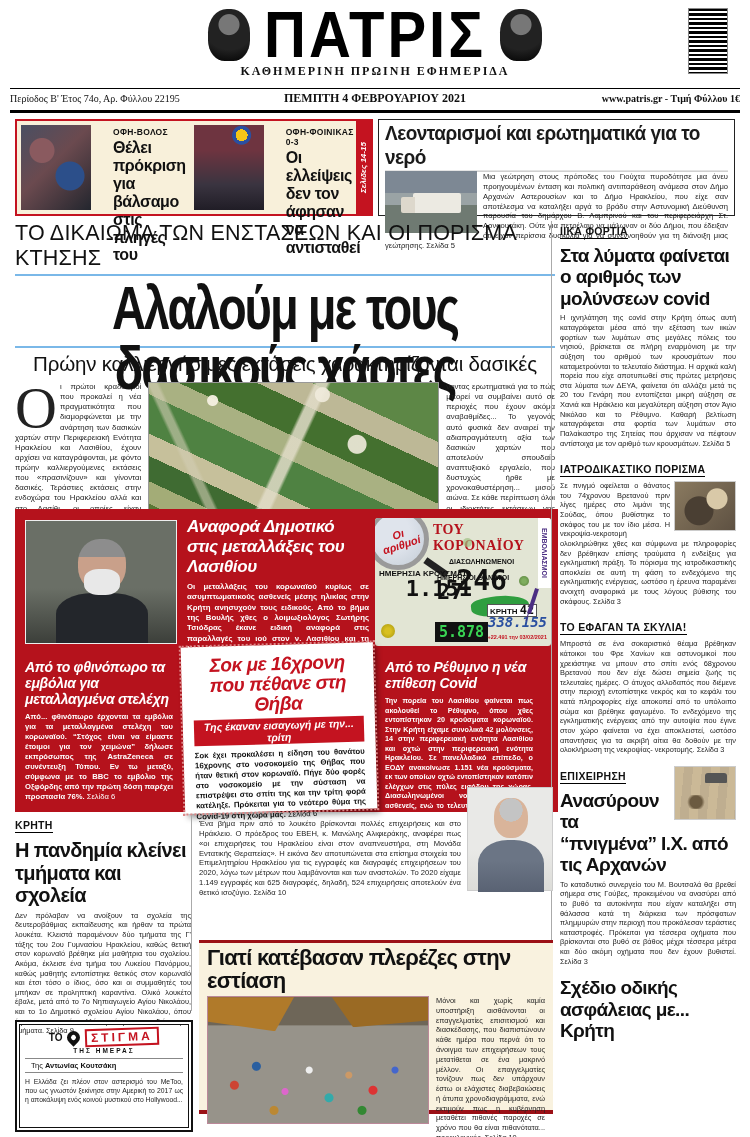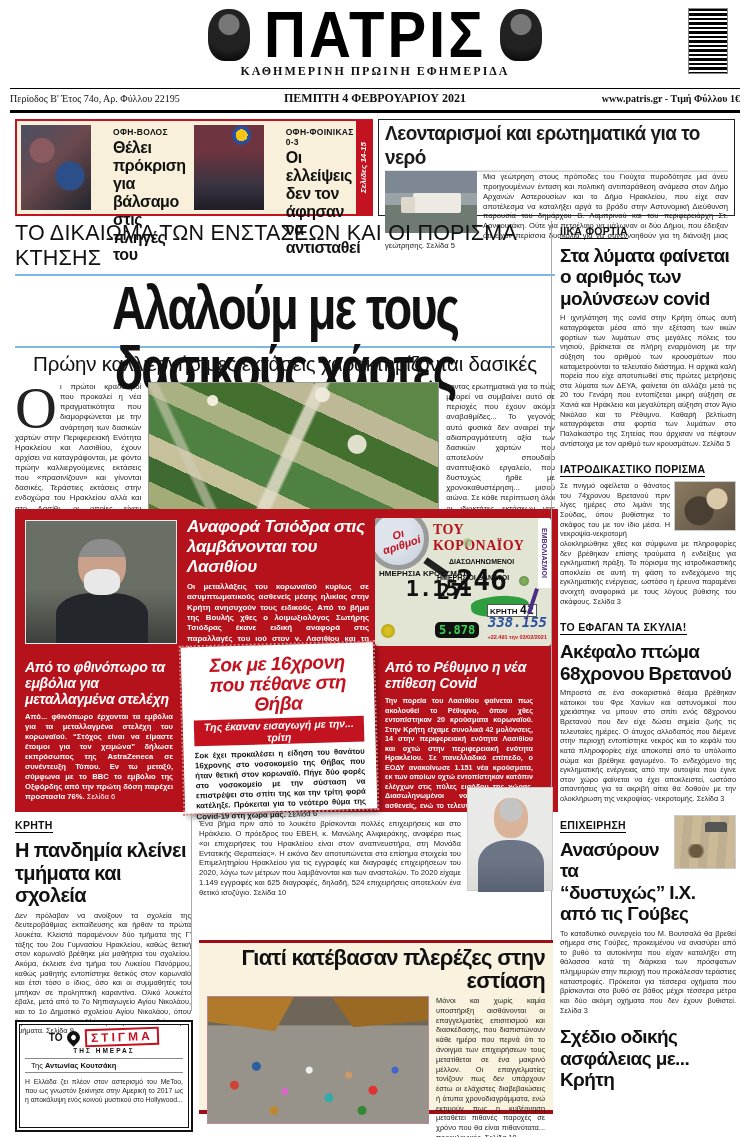--- a/index.html
+++ b/index.html
@@ -106,21 +106,21 @@
   .intub .lbl{font-size:7px;}
   .big-num{font-family:"DejaVu Sans Mono",monospace;font-weight:700;color:#111;line-height:.95;}
   .intub .big-num{font-size:28px;}
   .cases{position:absolute;left:4px;top:52px;text-align:right;}
   .cases .lbl{font-size:8px;line-height:1.1;display:block;}
   .cases .big-num{font-size:22px;}
   .deaths{position:absolute;left:62px;top:56px;}
   .deaths .lbl{font-size:7px;display:block;line-height:1.1;}
   .deaths .big-num{font-size:22px;}
   .lcd{position:absolute;left:60px;top:104px;background:#111;color:#39d353;font-family:"DejaVu Sans Mono",monospace;
-       font-size:12px;font-weight:700;padding:1px 4px;border-radius:5px;}
+       font-size:15px;font-weight:700;padding:1px 4px;border-radius:0;}
   .crete{position:absolute;left:96px;top:78px;width:58px;height:20px;background:#2f9e3f;
          border-radius:40% 60% 50% 50%;transform:rotate(-6deg);}
   .crete-tag{position:absolute;left:112px;top:86px;background:#fff;border:1px solid #555;
              font-size:8px;font-weight:800;padding:0 2px;}
   .crete-tag .big-num{font-size:12px;}
   .vacc-total{position:absolute;right:4px;bottom:16px;font-family:"DejaVu Sans Mono",monospace;
               font-size:14px;font-weight:700;font-style:italic;color:#2a4fa0;}
   .vacc-note{position:absolute;right:4px;bottom:6px;font-size:5.5px;color:#c41320;font-weight:700;}
   .virus{position:absolute;border-radius:50%;}
   .v1{left:6px;top:106px;width:14px;height:14px;background:radial-gradient(circle,#d8c020 30%,#a5940e 100%);}
@@ -184,21 +184,21 @@
   .meth-photo{float:right;width:86px;height:104px;margin:-28px 0 2px 6px;border:1px solid #ccc;position:relative;
               background:linear-gradient(180deg,#e9e9e7 0 60%,#dcdcd8 100%);}
   .meth-head{position:absolute;left:26px;top:10px;width:34px;height:40px;border-radius:45%;
              background:radial-gradient(circle at 50% 30%,#c4c4c4 0 35%,#d9b49a 36% 100%);}
   .meth-suit{position:absolute;left:10px;top:52px;width:66px;height:52px;border-radius:45% 45% 0 0;
              background:linear-gradient(180deg,#6b7585 0 40%,#596273 100%);}
   .meth-body{font-size:7.6px;line-height:1.3;text-align:justify;color:#222;margin-top:4px;}
 
   .cream-box{position:absolute;left:199px;top:940px;width:354px;height:174px;background:#f9f2df;
              border-top:3px solid #9b1016;border-bottom:4px solid #9b1016;padding:3px 8px 0;}
-  .cream-headline{font-size:22px;font-weight:700;letter-spacing:-.7px;text-align:right;line-height:1.05;}
+  .cream-headline{font-size:22px;font-weight:700;letter-spacing:-.7px;text-align:left;line-height:1.05;}
   .cream-content{display:flex;gap:7px;margin-top:4px;}
   .cafe-photo{width:222px;height:128px;flex:none;border:1px solid #b89;position:relative;overflow:hidden;
       background-color:#97938a;
       background-image:
         radial-gradient(circle at 12% 70%,#c43 0 4px,transparent 5px),
         radial-gradient(circle at 22% 55%,#2a5fa0 0 4px,transparent 5px),
         radial-gradient(circle at 35% 75%,#d6c 0 3px,transparent 4px),
         radial-gradient(circle at 46% 58%,#eee 0 3px,transparent 4px),
         radial-gradient(circle at 55% 80%,#3aa 0 4px,transparent 5px),
         radial-gradient(circle at 64% 62%,#c96 0 3px,transparent 4px),
@@ -280,21 +280,21 @@
     </div>
   </div>
 
   <div class="red-box">
     <div class="tsio-photo">
       <div class="tsio-suit"></div>
       <div class="tsio-head"></div>
       <div class="tsio-mask"></div>
     </div>
     <div class="tsio-text">
-      <div class="tsio-headline">Αναφορά Τσιόδρα στις λαμβάνονται του Λασιθίου</div>
+      <div class="tsio-headline">Αναφορά Δημοτικό στις μεταλλάξεις του Λασιθίου</div>
       <div class="red-body">
         <span>Οι μεταλλάξεις του κορωναϊού κυρίως σε ασυμπτωματικούς ασθενείς μέσης ηλικίας στην Κρήτη ανησυχούν τους ειδικούς. Από το βήμα της Βουλής χθες ο λοιμωξιολόγος Σωτήρης Τσιόδρας έκανε ειδική αναφορά στις παραλλαγές του ιού στον ν. Λασιθίου και τη Χαλκιδική. Ο καθηγητής έδωσε αναλυτικά στοιχεία για την πανδημία στη χώρα και τόνισε ότι αν επικρατήσει η μετάλλαξη στην Ελλάδα, τότε θα έχουμε πρόβλημα τον Μάρτιο.</span>
         <span class="pg">Σελίδα 7</span>
       </div>
     </div>
 
     <div class="numbers">
       <div class="num-title">ΤΟΥ ΚΟΡΟΝΑΪΟΥ</div>
       <div class="magnifier">
         <div class="mag-text">Οι αριθμοί</div>
@@ -369,34 +369,33 @@
       <span class="sb-kicker">ΙΑΤΡΟΔΙΚΑΣΤΙΚΟ ΠΟΡΙΣΜΑ</span>
       <div class="sb-photo photo-judge"></div>
       <div class="sb-body">
         <span>Σε πνιγμό οφείλεται ο θάνατος του 74χρονου Βρετανού πριν λίγες ημέρες στο λιμάνι της Σούδας, όπου βυθίστηκε το σκάφος του με τον ίδιο μέσα. Η νεκροψία-νεκροτομή ολοκληρώθηκε χθες και σύμφωνα με πληροφορίες δεν βρέθηκαν επίσης τραύματα ή ενδείξεις για εγκληματική πράξη. Το πόρισμα της ιατροδικαστικής αποκλείει σε αυτή τη φάση το ενδεχόμενο της εγκληματικής ενέργειας, ωστόσο η έρευνα παραμένει ανοιχτή αναφορικά με τους λόγους βύθισης του σκάφους.</span>
         <span class="pg">Σελίδα 3</span>
       </div>
     </div>
 
     <div class="sb-story">
       <span class="sb-kicker">ΤΟ ΕΦΑΓΑΝ ΤΑ ΣΚΥΛΙΑ!</span>
-      <div class="sb-headline">Ακέφαλο πτώμα 68χρονου Βρετανού</div>
       <div class="sb-body">
         <span>Μπροστά σε ένα σοκαριστικό θέαμα βρέθηκαν κάτοικοι του Φρε Χανίων και αστυνομικοί που χρειάστηκε να μπουν στο σπίτι ενός 68χρονου Βρετανού που δεν είχε δώσει σημεία ζωής τις τελευταίες ημέρες. Ο άτυχος αλλοδαπός που διέμενε στην περιοχή εντοπίστηκε νεκρός και το κεφάλι του κατά πληροφορίες είχε αποκοπεί από το υπόλοιπο σώμα και βρέθηκε φαγωμένο. Το ενδεχόμενο της εγκληματικής ενέργειας από την αυτοψία που έγινε στον χώρο φαίνεται να έχει αποκλειστεί, ωστόσο απαντήσεις για τα ακριβή αίτια θα δοθούν με την ολοκλήρωση της νεκροψίας- νεκροτομής.</span>
         <span class="pg">Σελίδα 3</span>
       </div>
     </div>
 
     <div class="sb-story">
       <span class="sb-kicker">ΕΠΙΧΕΙΡΗΣΗ</span>
       <div class="sb-photo photo-flood">
         <div class="flood-car"></div>
         <div class="flood-debris"></div>
       </div>
-      <div class="sb-headline">Ανασύρουν τα “δυστυχώς” Ι.Χ. από τις Γούβες</div>
+      <div class="sb-headline">Ανασύρουν τα “πνιγμένα” Ι.Χ. από τις Αρχανών</div>
       <div class="sb-body">
         <span>Το καταδυτικό συνεργείο του Μ. Βουτσαλά θα βρεθεί σήμερα στις Γούβες, προκειμένου να ανασύρει από το βυθό τα αυτοκίνητα που είχαν καταλήξει στη θάλασσα κατά τη διάρκεια των πρόσφατων πλημμυρών στην περιοχή που προκάλεσαν τεράστιες καταστροφές. Πρόκειται για τέσσερα οχήματα που βρίσκονται στο βυθό σε βάθος μέχρι τέσσερα μέτρα και δύο ακόμη οχήματα που δεν έχουν βυθιστεί.</span>
         <span class="pg">Σελίδα 3</span>
       </div>
     </div>
 
     <div class="sb-story">
       <div class="sb-headline">Σχέδιο οδικής ασφάλειας με... Κρήτη</div>
 
     </div>

